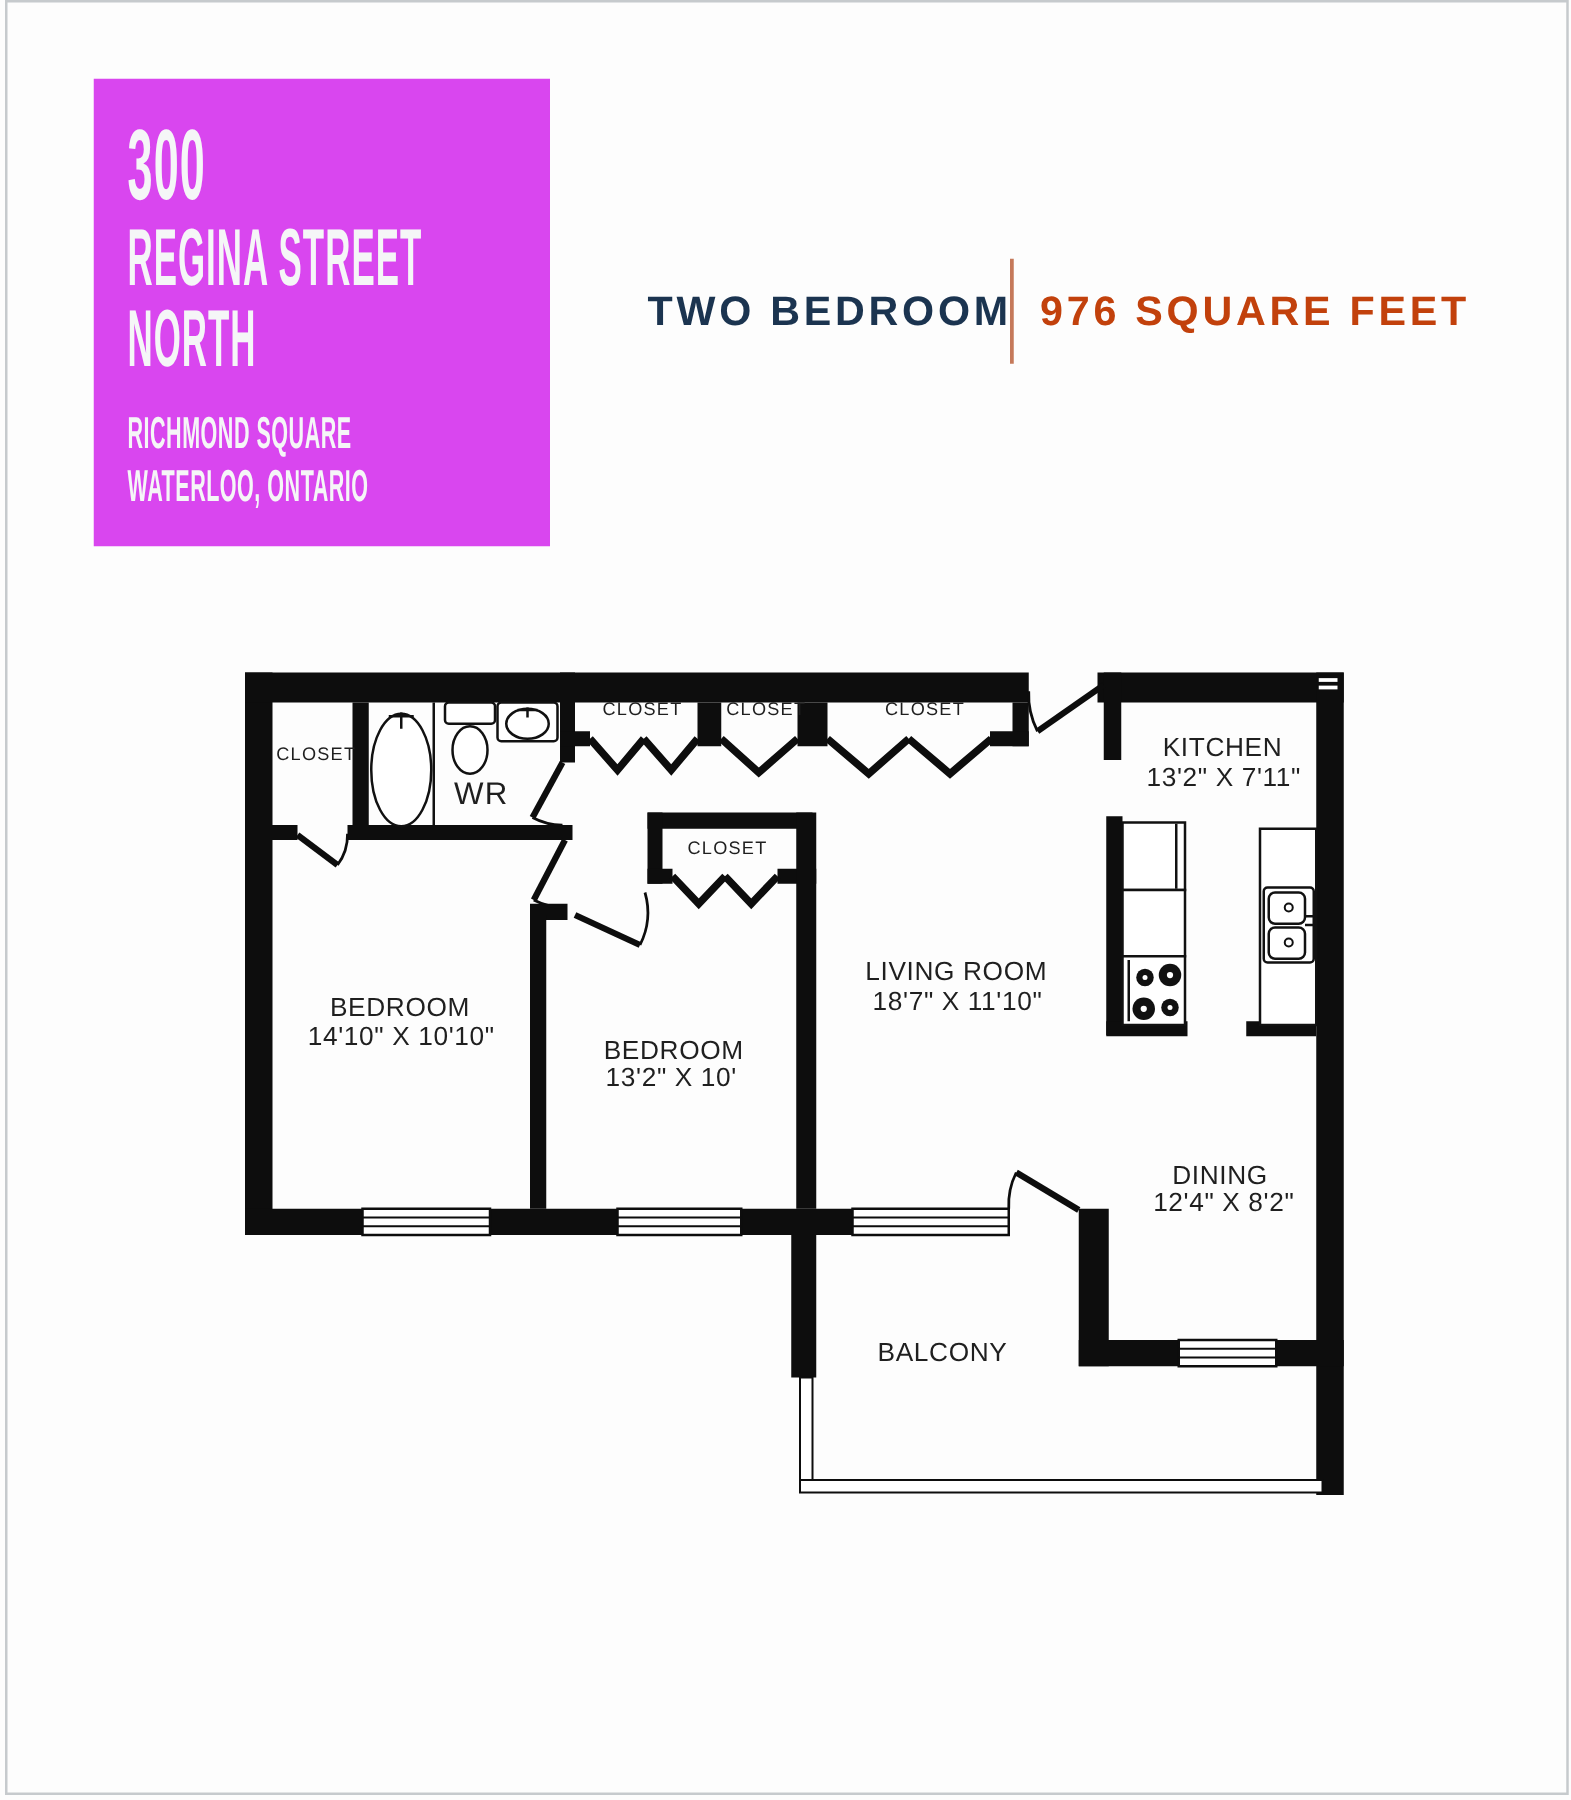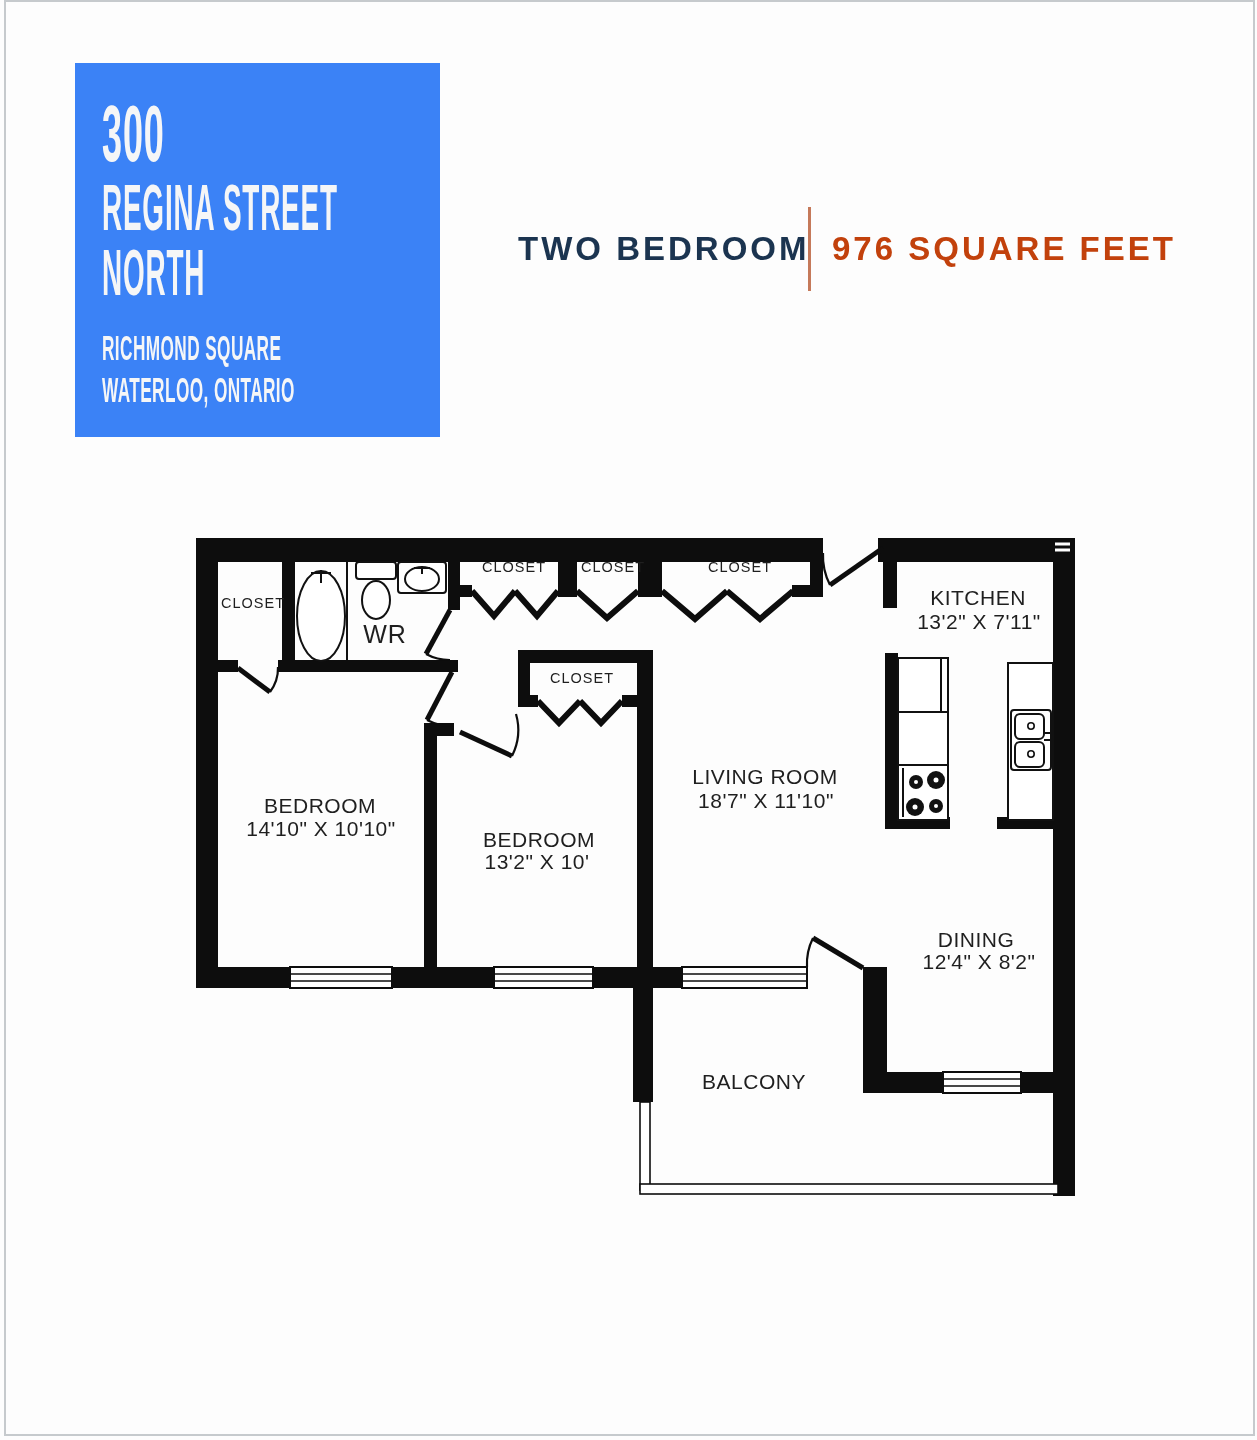--- a/index.html
+++ b/index.html
@@ -38,21 +38,21 @@
   .room-label{font-family:"Liberation Sans",sans-serif;font-size:21px;fill:#1f1f1f;letter-spacing:.5px;text-anchor:middle;}
   .small-label{font-family:"Liberation Sans",sans-serif;font-size:14.5px;fill:#1f1f1f;letter-spacing:1px;text-anchor:middle;}
   .wr-label{font-family:"Liberation Sans",sans-serif;font-size:25px;fill:#1f1f1f;letter-spacing:1px;text-anchor:middle;}
 </style>
 </head>
 <body>
 
 <div id="page">
   <div id="frame"></div>
 
-  <div id="address-card" style="background: #3b82f6;">
+  <div id="address-card" style="background: #d946ef;">
     <div id="addr-line1" class="addr-line addr-big">300</div>
     <div id="addr-line2" class="addr-line addr-big">REGINA STREET</div>
     <div id="addr-line3" class="addr-line addr-big">NORTH</div>
     <div id="addr-sub1" class="addr-line addr-sub">RICHMOND SQUARE</div>
     <div id="addr-sub2" class="addr-line addr-sub">WATERLOO, ONTARIO</div>
   </div>
 
   <div id="plan-title">
     <div id="title-left" class="title-text" style="color: rgb(27, 52, 80);">TWO BEDROOM</div>
     <div id="title-divider" style="background: rgb(197, 121, 90);"></div>

